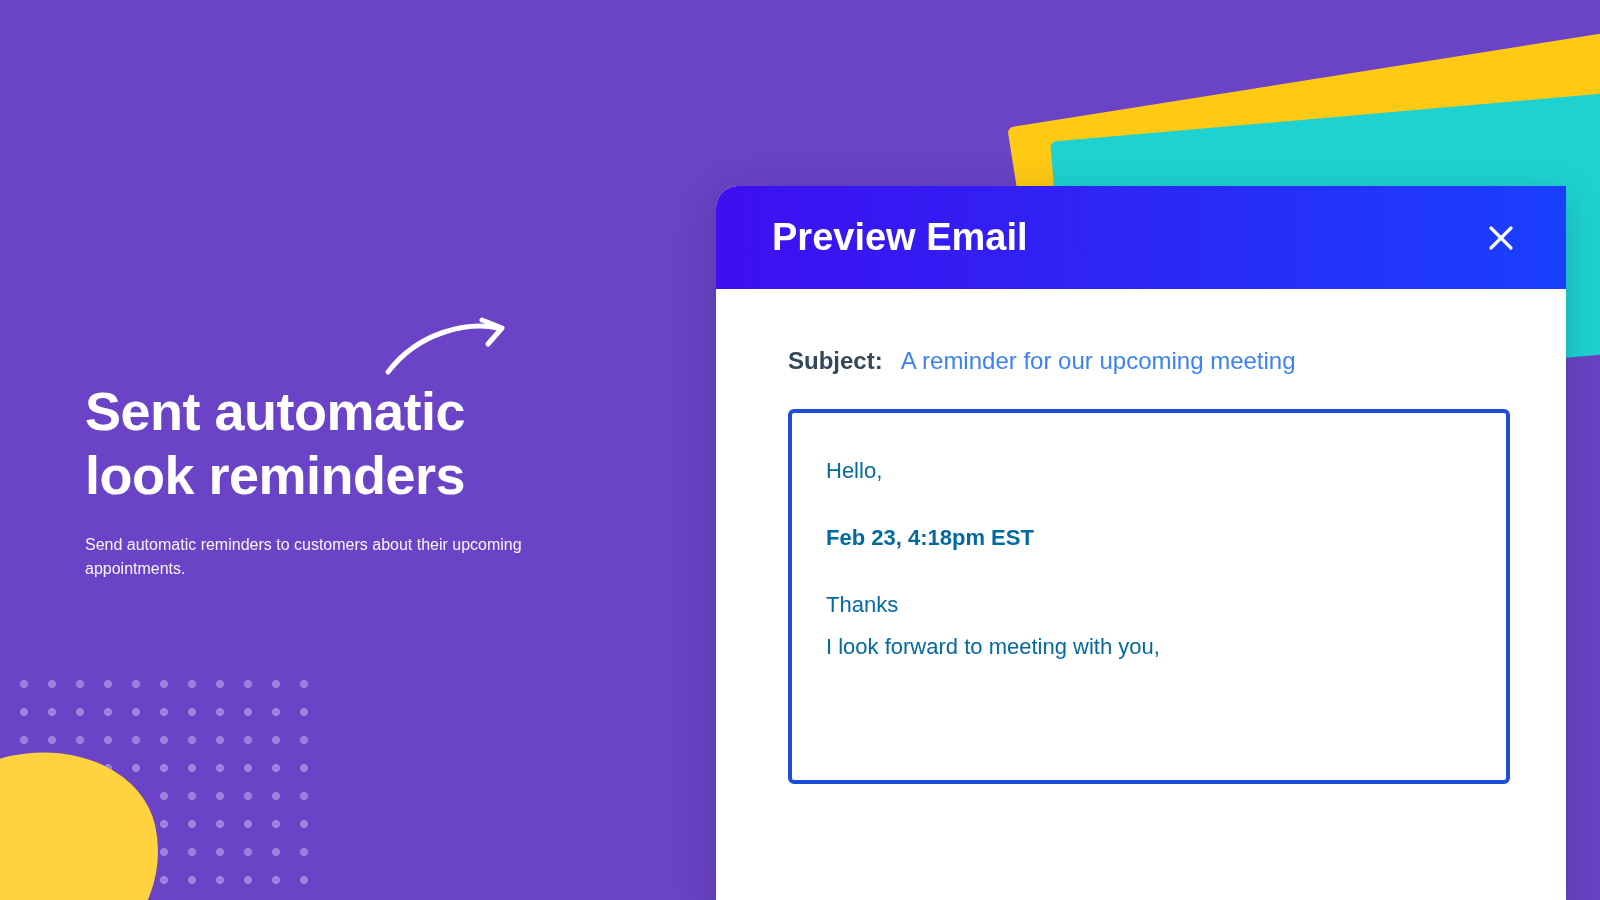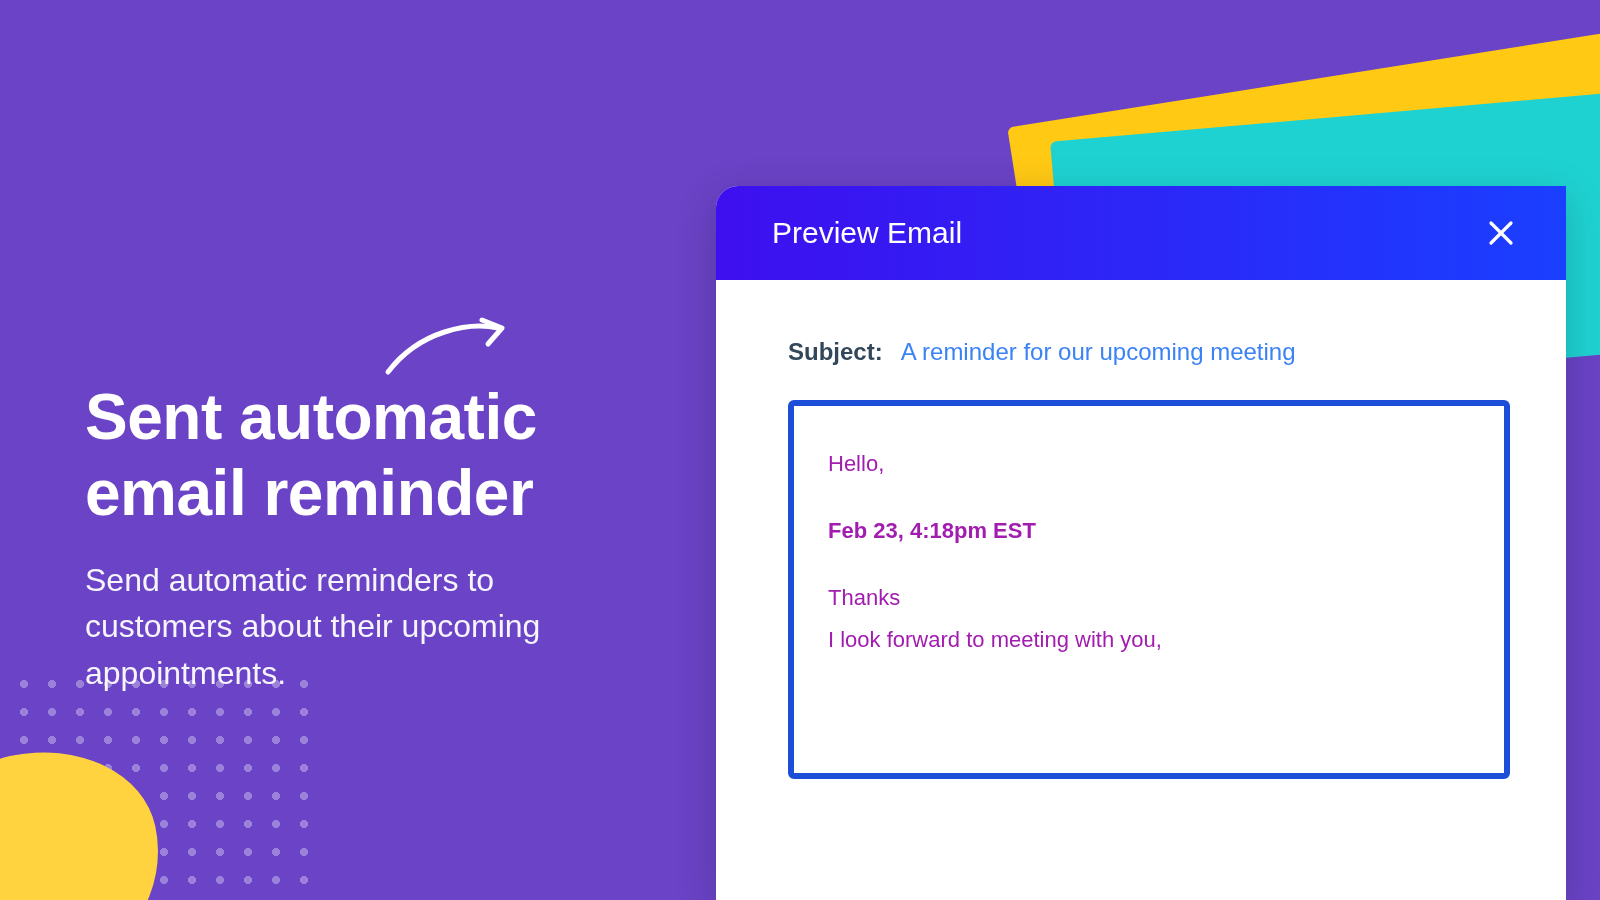--- a/index.html
+++ b/index.html
@@ -66,28 +66,28 @@
 
   
   .left-copy {
     position: absolute;
     left: 85px;
     top: 380px;
     width: 560px;
     color: #ffffff;
   }
   .headline {
-    font-size: 64px;
+    font-size: 54px;
     font-weight: 800;
     line-height: 1.18;
     letter-spacing: -0.5px;
   }
   .subhead {
     margin-top: 26px;
-    font-size: 32px;
+    font-size: 16px;
     line-height: 1.45;
     font-weight: 400;
     color: rgba(255,255,255,0.95);
     max-width: 520px;
   }
 
   
   .arrow {
     position: absolute;
     left: 380px;
@@ -110,22 +110,22 @@
   }
   .preview-header {
     display: flex;
     align-items: center;
     justify-content: space-between;
     padding: 30px 48px 30px 56px;
     background: linear-gradient(90deg, #3E0FEF 0%, #1A3FFF 100%);
     color: #ffffff;
   }
   .preview-title {
-    font-size: 30px;
-    font-weight: 400;
+    font-size: 38px;
+    font-weight: 700;
   }
   .close-btn {
     width: 34px;
     height: 34px;
     display: flex;
     align-items: center;
     justify-content: center;
     cursor: pointer;
     color: #ffffff;
   }
@@ -140,25 +140,25 @@
     align-items: baseline;
     gap: 18px;
     font-size: 24px;
     color: #33475B;
     margin-bottom: 34px;
   }
   .subject-label { font-weight: 700; }
   .subject-value { font-weight: 400; color: #3b82f6; }
 
   .email-box {
-    border: 6px solid #1d4ed8;
+    border: 4px solid #1d4ed8;
     border-radius: 6px;
     padding: 40px 34px 110px 34px;
     font-size: 22px;
-    color: #a21caf;
+    color: #0369a1;
     line-height: 1.6;
   }
   .email-line { margin-bottom: 6px; }
   .email-gap { height: 26px; }
   .email-strong { font-weight: 700; }
 </style>
 </head>
 <body>
 
 <div class="stage">
@@ -174,21 +174,21 @@
   <div class="arrow">
     <svg viewBox="0 0 130 70" width="130" height="70" fill="none">
       <path d="M8 62 C 40 20, 90 12, 118 18" stroke="#ffffff" stroke-width="5" stroke-linecap="round"></path>
       <path d="M102 10 L122 18 L108 34" stroke="#ffffff" stroke-width="5" stroke-linecap="round" stroke-linejoin="round"></path>
     </svg>
   </div>
 
   <div class="left-copy">
     <div class="headline">
       <span>Sent automatic</span><br>
-      <span>email reminder</span>
+      <span>look reminders</span>
     </div>
     <div class="subhead">Send automatic reminders to customers about their upcoming appointments.</div>
   </div>
 
   <div class="preview-card">
     <div class="preview-header">
       <div class="preview-title">Preview Email</div>
       <div class="close-btn">
         <svg width="26" height="26" viewBox="0 0 26 26">
           <line x1="3" y1="3" x2="23" y2="23" stroke="#ffffff" stroke-width="3.2" stroke-linecap="round"></line>

